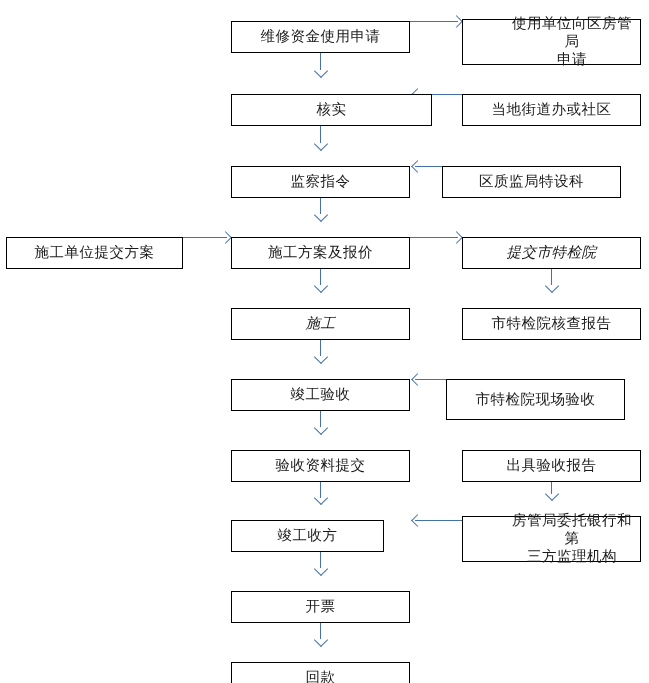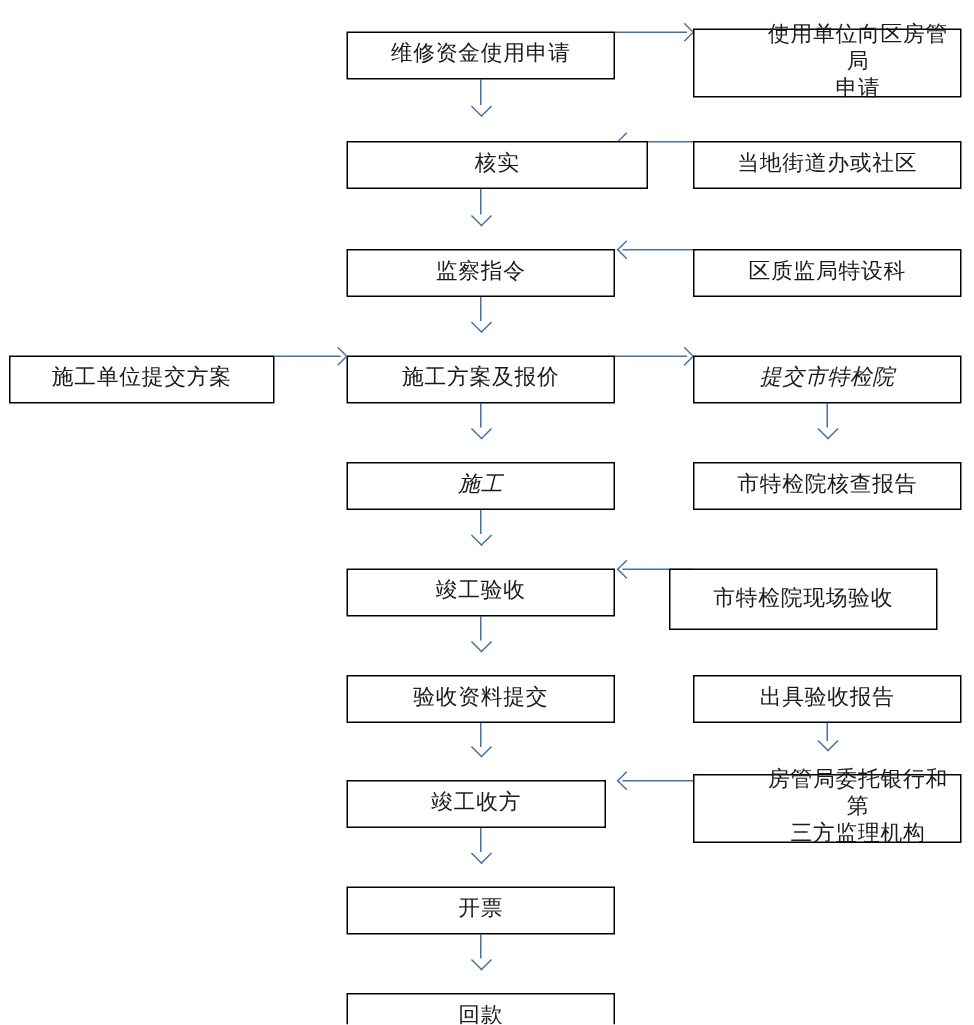--- a/index.html
+++ b/index.html
@@ -150,38 +150,38 @@
   </div>
   <div class="node" style="left:231px;top:292px;width:179px;height:32px;font-style:italic;">
     <span class="lbl">施工</span>
   </div>
   <div class="node" style="left:231px;top:363px;width:179px;height:32px;">
     <span class="lbl">竣工验收</span>
   </div>
   <div class="node" style="left:231px;top:434px;width:179px;height:32px;">
     <span class="lbl">验收资料提交</span>
   </div>
-  <div class="node" style="left:231px;top:504px;width:173px;height:32px;">
+  <div class="node" style="left:231px;top:504px;width:153px;height:32px;">
     <span class="lbl">竣工收方</span>
   </div>
   <div class="node" style="left:231px;top:575px;width:179px;height:32px;">
     <span class="lbl">开票</span>
   </div>
   <div class="node" style="left:231px;top:646px;width:179px;height:32px;">
     <span class="lbl">回款</span>
   </div>
 
   <div class="node two-line" style="left:462px;top:3px;width:179px;height:46px;">
     <span class="lbl">使用单位向区房管局
 申请</span>
   </div>
   <div class="node" style="left:462px;top:78px;width:179px;height:32px;">
     <span class="lbl">当地街道办或社区</span>
   </div>
-  <div class="node" style="left:462px;top:150px;width:179px;height:32px;">
+  <div class="node" style="left:442px;top:150px;width:179px;height:32px;">
     <span class="lbl">区质监局特设科</span>
   </div>
   <div class="node" style="left:462px;top:221px;width:179px;height:32px;font-style:italic;">
     <span class="lbl">提交市特检院</span>
   </div>
   <div class="node" style="left:462px;top:292px;width:179px;height:32px;">
     <span class="lbl">市特检院核查报告</span>
   </div>
   <div class="node" style="left:446px;top:363px;width:179px;height:41px;">
     <span class="lbl">市特检院现场验收</span>

